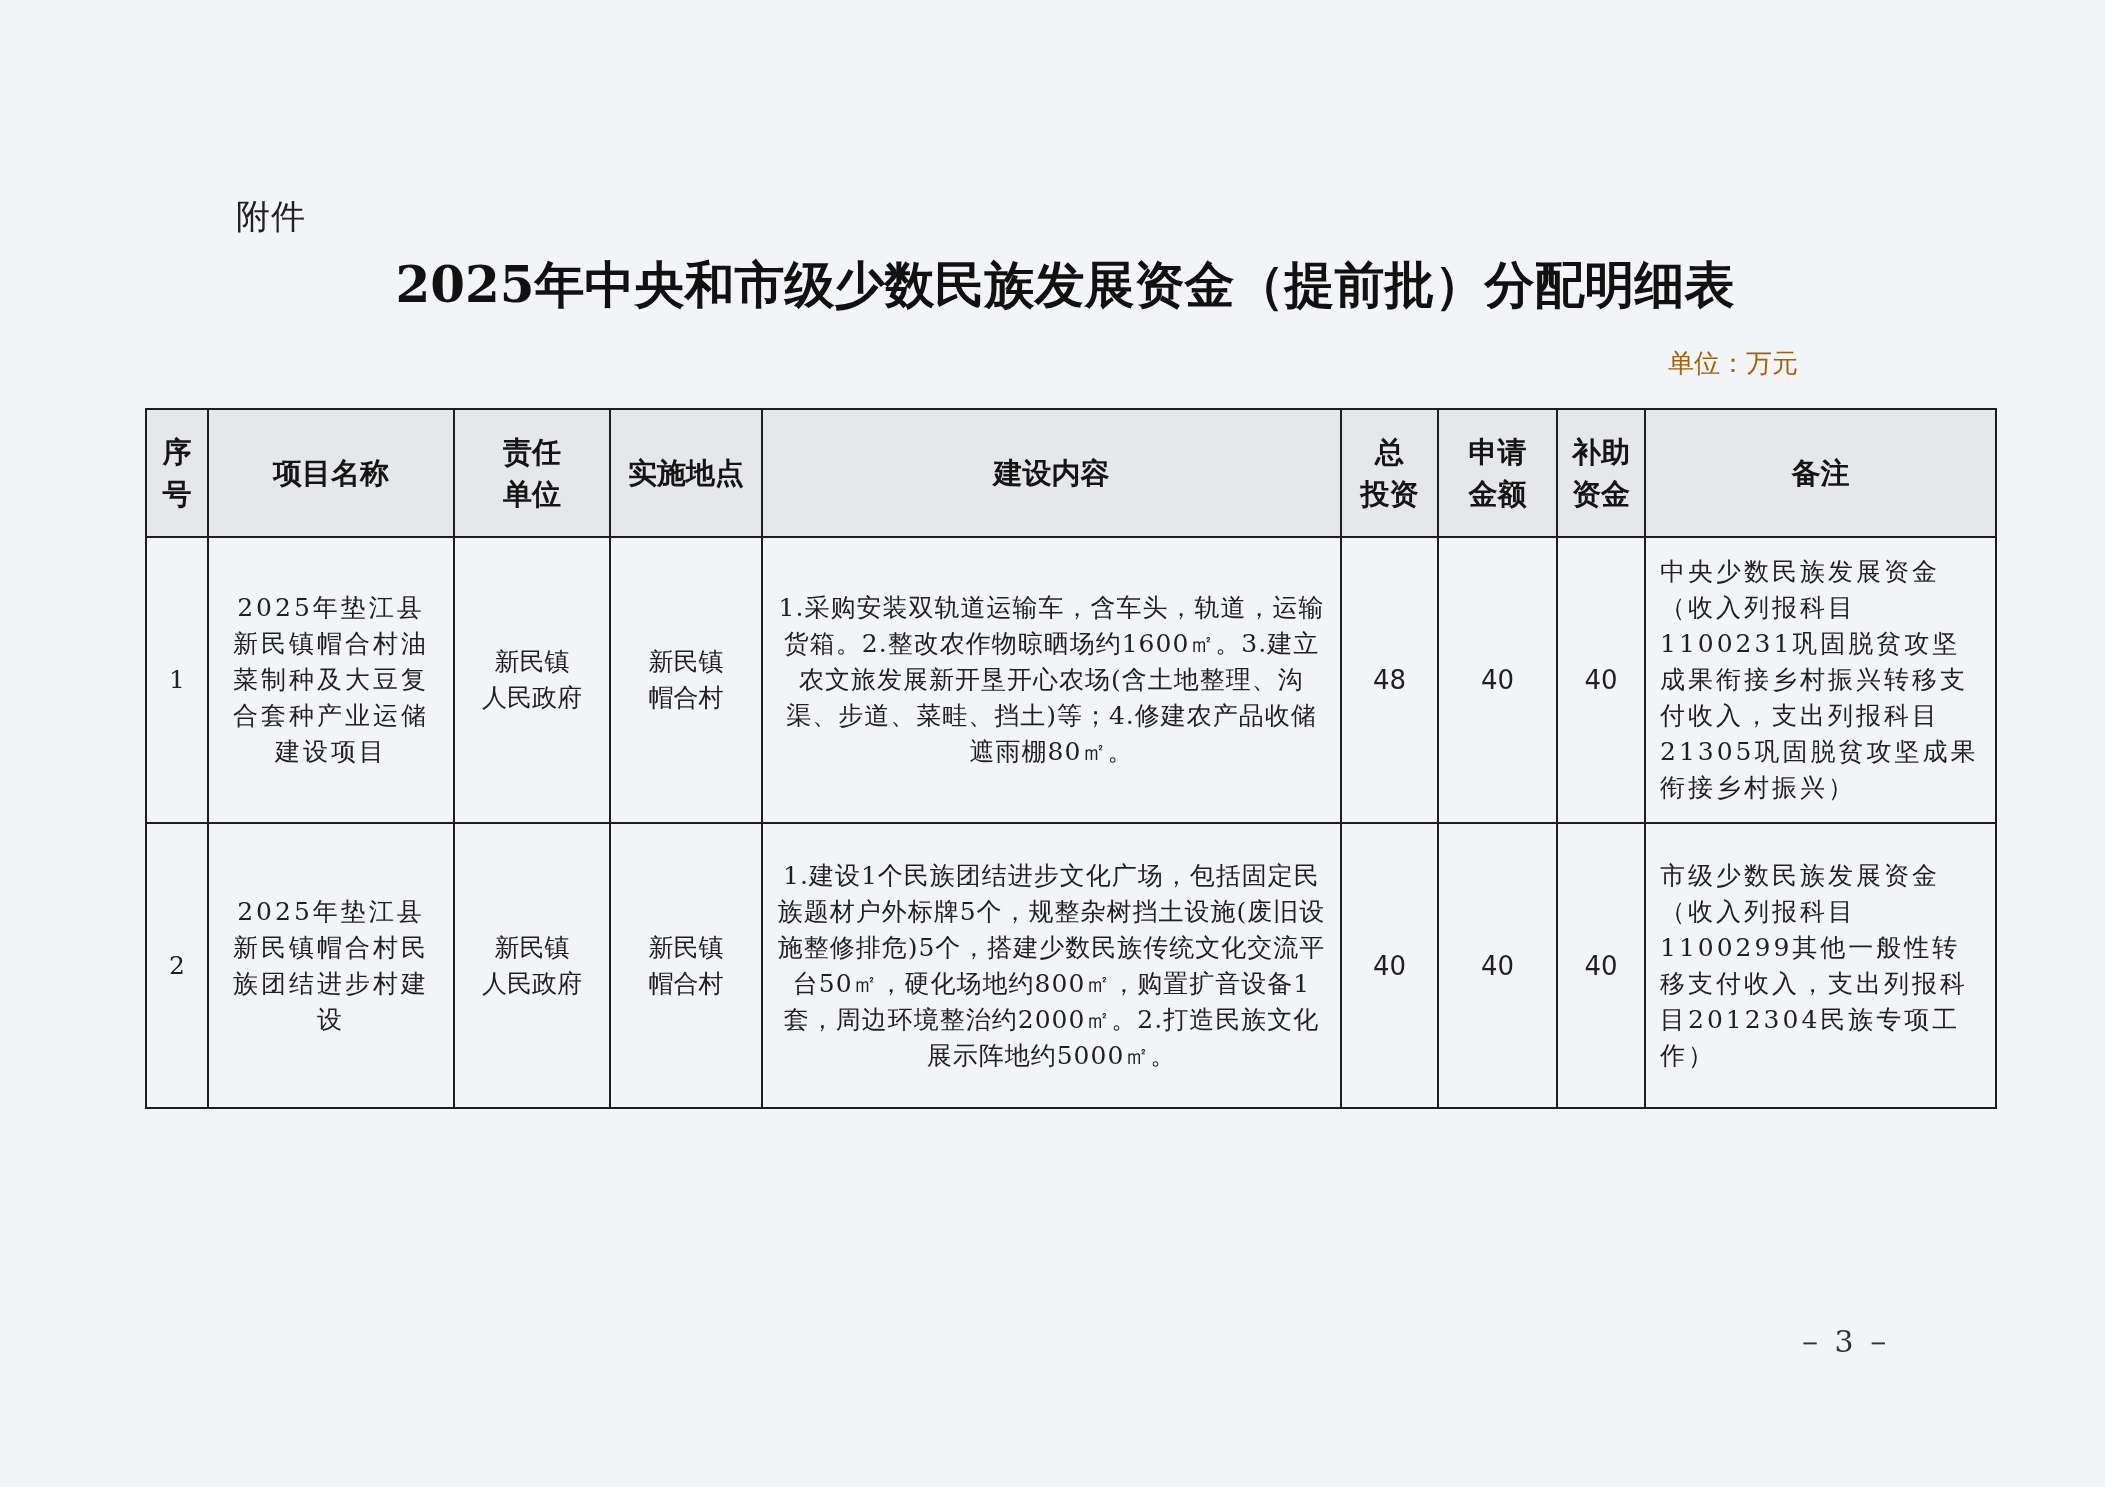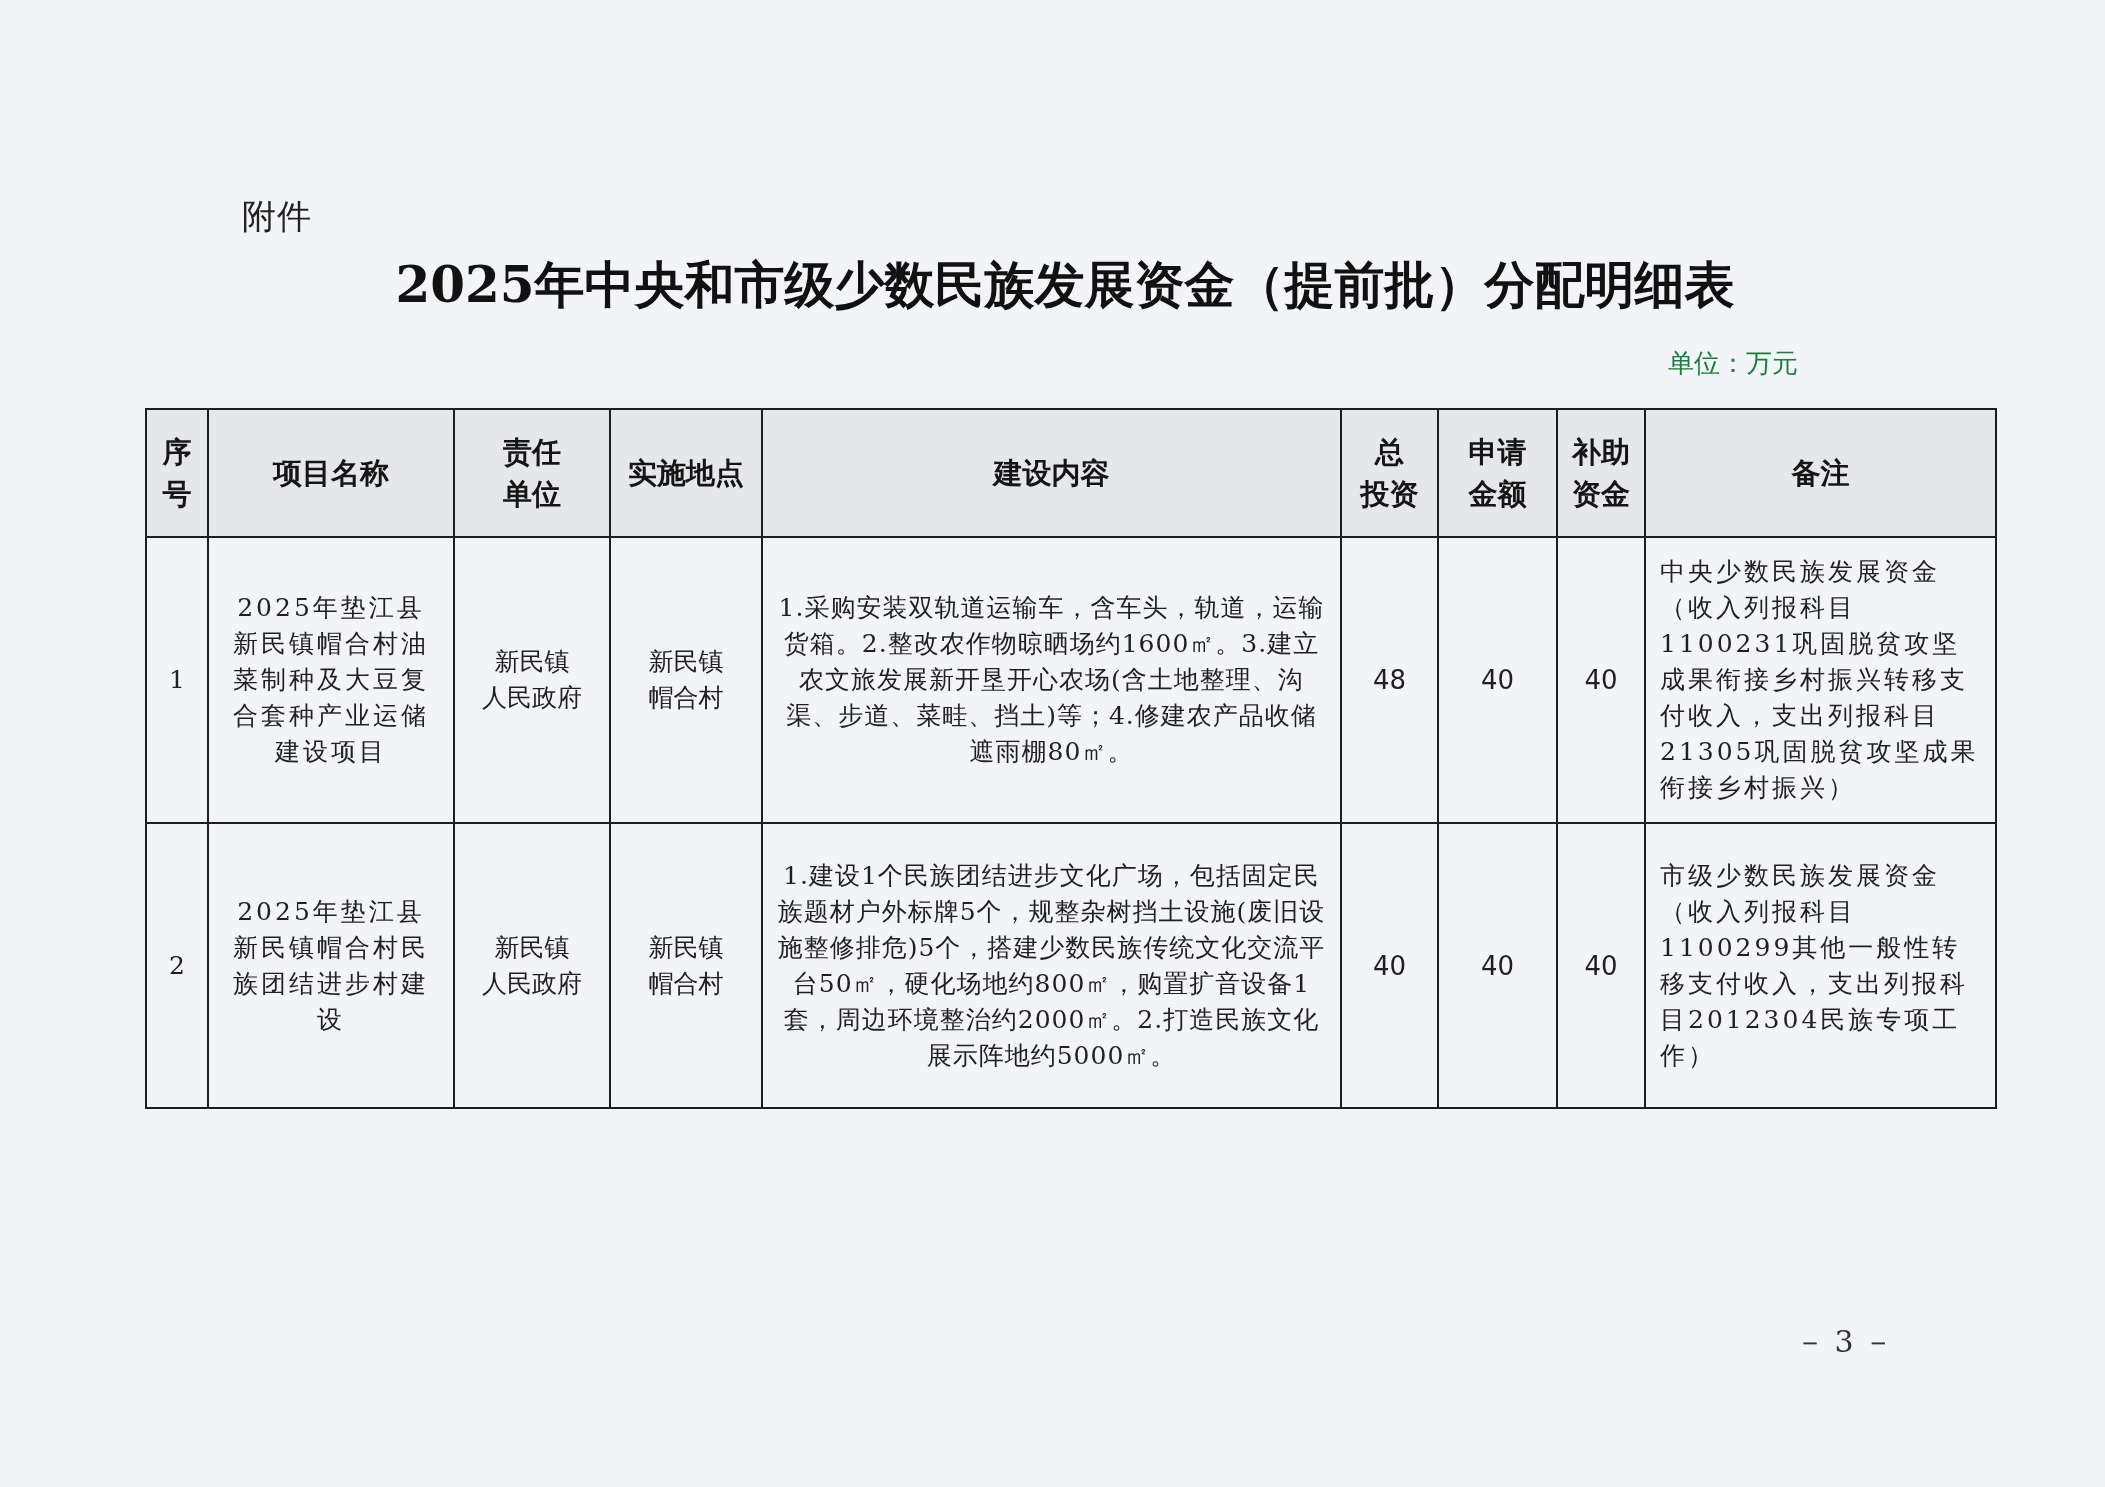--- a/index.html
+++ b/index.html
@@ -4,34 +4,34 @@
 <style>
   html, body { margin: 0; padding: 0; }
   body {
     width: 2105px; height: 1487px;
     background: #f3f4f7;
     position: relative; overflow: hidden;
     color: #1b1b1f;
     font-family: "DejaVu Serif", "Liberation Serif", serif;
   }
   .attach-label {
-    position: absolute; left: 242px; top: 194px;
+    position: absolute; left: 236px; top: 194px;
     font-family: "DejaVu Sans", "Liberation Sans", sans-serif;
     font-size: 34px; letter-spacing: 1px; color: #222;
   }
   .doc-title {
     position: absolute; left: 300px; top: 252px; width: 1530px;
     text-align: center;
     font-family: "DejaVu Serif", "Liberation Serif", serif;
     font-weight: bold; font-size: 50px; color: #111;
     letter-spacing: 0px; white-space: nowrap;
   }
   .unit-label {
     position: absolute; left: 1668px; top: 346px;
-    font-size: 26px; color: #15803d; white-space: nowrap;
+    font-size: 26px; color: #a16207; white-space: nowrap;
   }
   table.alloc {
     position: absolute; left: 145px; top: 408px;
     width: 1850px;
     border-collapse: collapse;
     table-layout: fixed;
   }
   table.alloc td, table.alloc th {
     border: 2px solid #1e1e22;
     padding: 0 10px;

